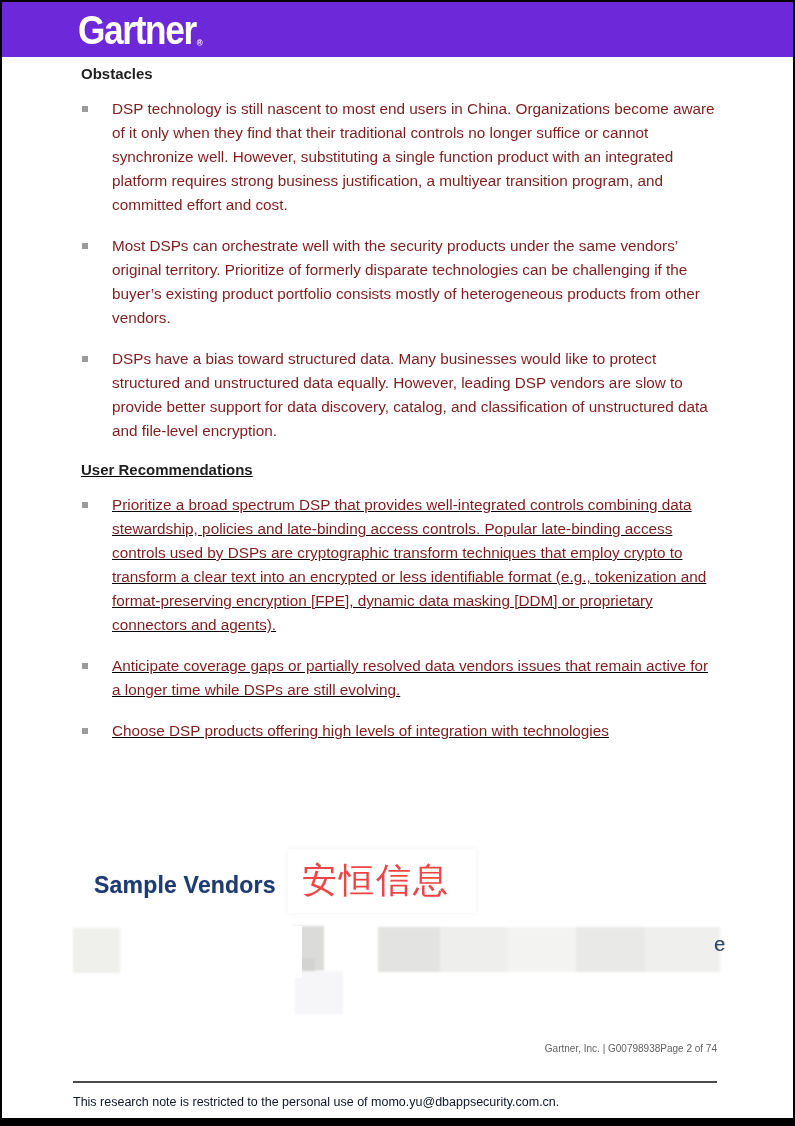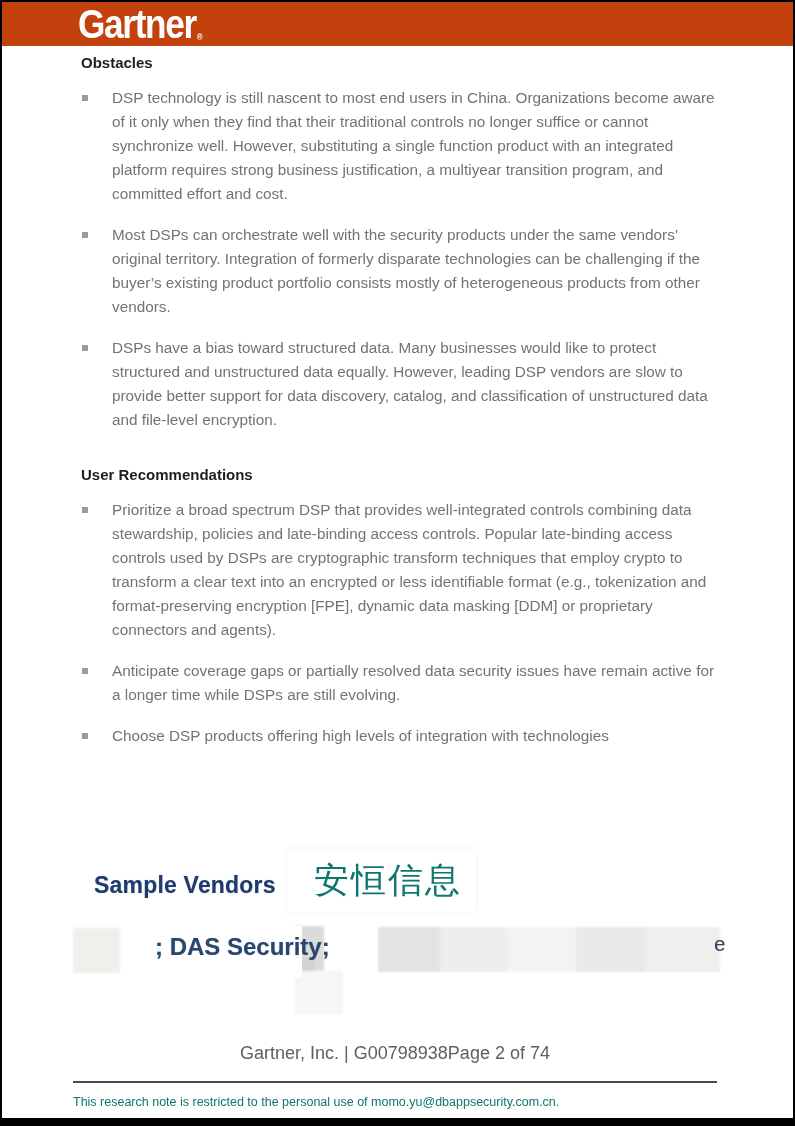--- a/index.html
+++ b/index.html
@@ -8,22 +8,22 @@
     position: relative;
     width: 795px; height: 1126px;
     background: #fff;
     border: 2px solid #000;
     border-bottom-width: 8px;
     overflow: hidden;
     font-family: "Liberation Sans", "DejaVu Sans", sans-serif;
   }
   
   .header {
-    height: 44px;
-    background: #c2410c;
+    height: 55px;
+    background: #6d28d9;
     display: flex;
     align-items: center;
     padding-left: 76px;
   }
   .logo {
     color: #fff;
     font-weight: bold;
     font-size: 40px;
     letter-spacing: -1.5px;
     transform: scaleX(0.88);
@@ -37,44 +37,44 @@
   
   .content { padding: 8px 78px 0 71px; }
   .section-heading {
     font-size: 15px;
     font-weight: bold;
     color: #1E1E1E;
     margin: 0 0 14px 8px;
     line-height: 18px;
   }
   .section { margin: 0; }
-  .section + .section { margin-top: 34px; }
+  .section + .section { margin-top: 18px; text-decoration: underline; }
   ul.bullets { list-style: none; margin: 0 0 12px 0; padding: 0; }
   ul.bullets li {
     position: relative;
     padding-left: 39px;
     margin-bottom: 17px;
     font-size: 15.3px;
     line-height: 24px;
-    color: #737373;
+    color: #7f1d1d;
   }
   ul.bullets li::before {
     content: "";
     position: absolute;
     left: 9px; top: 9px;
     width: 6px; height: 6px;
     background: #9B9B9B;
   }
 
   
   .abs { position: absolute; }
   .cn-card { left: 286px; top: 847px; width: 188px; height: 64px; background: #fff; box-shadow: 0 0 6px rgba(0,0,0,0.06); }
   .cn-text {
-    left: 312px; top: 855px;
-    font-size: 35px; color: #0f766e;
+    left: 300px; top: 855px;
+    font-size: 35px; color: #ef4444;
     letter-spacing: 2px;
     white-space: nowrap;
     font-family: Liberation Serif, serif;
   }
   .sample-vendors {
     left: 92px; top: 870px;
     font-size: 23px; font-weight: bold;
     color: #1F3B70;
     letter-spacing: 0.2px;
     text-shadow: 0 0 1px rgba(31,59,112,0.45);
@@ -101,83 +101,82 @@
         background: linear-gradient(90deg,#E3E3E1 0 18%,#EEEEEC 18% 38%,#F3F3F1 38% 58%,#E9E9E7 58% 78%,#EFEFED 78% 100%); }
   .r4 { left: 170px; top: 956px; width: 124px; height: 15px; background: #E6E6E4; }
   .r5 { left: 273px; top: 956px; width: 40px;  height: 15px; background: #D3D3D1; }
   .r6 { left: 293px; top: 969px; width: 48px;  height: 43px; background: #F6F6F8; }
 
   
   .footer-row {
     position: absolute;
     left: 71px; right: 76px; top: 1041px;
     display: flex;
-    justify-content: center;
-    font-size: 18px;
+    justify-content: flex-end;
+    font-size: 10px;
     color: #5F5F5F;
   }
   .footer-divider {
     position: absolute;
     left: 71px; right: 76px; top: 1079px;
     height: 2px; background: #4A4A4A;
   }
   .restriction {
     position: absolute;
     left: 71px; top: 1093px;
     font-size: 12.5px;
-    color: #0f766e;
+    color: #0f172a;
   }
 </style>
 </head>
 <body>
 
 <div class="page">
 
   <div class="header">
     <div class="logo">
       <span>Gartner</span>
         <span class="reg">®</span>
     </div>
   </div>
 
   <div class="content">
 
     <div class="section">
       <h3 class="section-heading">Obstacles</h3>
       <ul class="bullets">
         <li><span>DSP technology is still nascent to most end users in China. Organizations become aware of it only when they find that their traditional controls no longer suffice or cannot synchronize well. However, substituting a single function product with an integrated platform requires strong business justification, a multiyear transition program, and committed effort and cost.</span></li>
-        <li><span>Most DSPs can orchestrate well with the security products under the same vendors’ original territory. Integration of formerly disparate technologies can be challenging if the buyer’s existing product portfolio consists mostly of heterogeneous products from other vendors.</span></li>
+        <li><span>Most DSPs can orchestrate well with the security products under the same vendors’ original territory. Prioritize of formerly disparate technologies can be challenging if the buyer’s existing product portfolio consists mostly of heterogeneous products from other vendors.</span></li>
         <li><span>DSPs have a bias toward structured data. Many businesses would like to protect structured and unstructured data equally. However, leading DSP vendors are slow to provide better support for data discovery, catalog, and classification of unstructured data and file-level encryption.</span></li>
       </ul>
     </div>
 
     <div class="section">
       <h3 class="section-heading">User Recommendations</h3>
       <ul class="bullets">
         <li><span>Prioritize a broad spectrum DSP that provides well-integrated controls combining data stewardship, policies and late-binding access controls. Popular late-binding access controls used by DSPs are cryptographic transform techniques that employ crypto to transform a clear text into an encrypted or less identifiable format (e.g., tokenization and format-preserving encryption [FPE], dynamic data masking [DDM] or proprietary connectors and agents).</span></li>
-        <li><span>Anticipate coverage gaps or partially resolved data security issues have remain active for a longer time while DSPs are still evolving.</span></li>
+        <li><span>Anticipate coverage gaps or partially resolved data vendors issues that remain active for a longer time while DSPs are still evolving.</span></li>
         <li><span>Choose DSP products offering high levels of integration with technologies</span></li>
       </ul>
     </div>
 
   </div>
 
   <div class="abs redact r1"></div>
   <div class="abs redact r3"></div>
   <div class="abs redact r2"></div>
   <div class="abs redact r4"></div>
   <div class="abs redact r5"></div>
   <div class="abs redact r6"></div>
 
   <div class="abs cn-card"></div>
   <div class="abs cn-text">安恒信息</div>
   <div class="abs sample-vendors">Sample Vendors</div>
 
   <div class="abs das-card"></div>
-  <div class="abs das-text">; DAS Security;</div>
   <div class="abs partial-char">e</div>
 
   <div class="footer-row">
     <span>Gartner, Inc. | G00798938</span>
     <span>Page 2 of 74</span>
   </div>
   <div class="footer-divider"></div>
   <div class="restriction">This research note is restricted to the personal use of momo.yu@dbappsecurity.com.cn.</div>
 
 </div>

